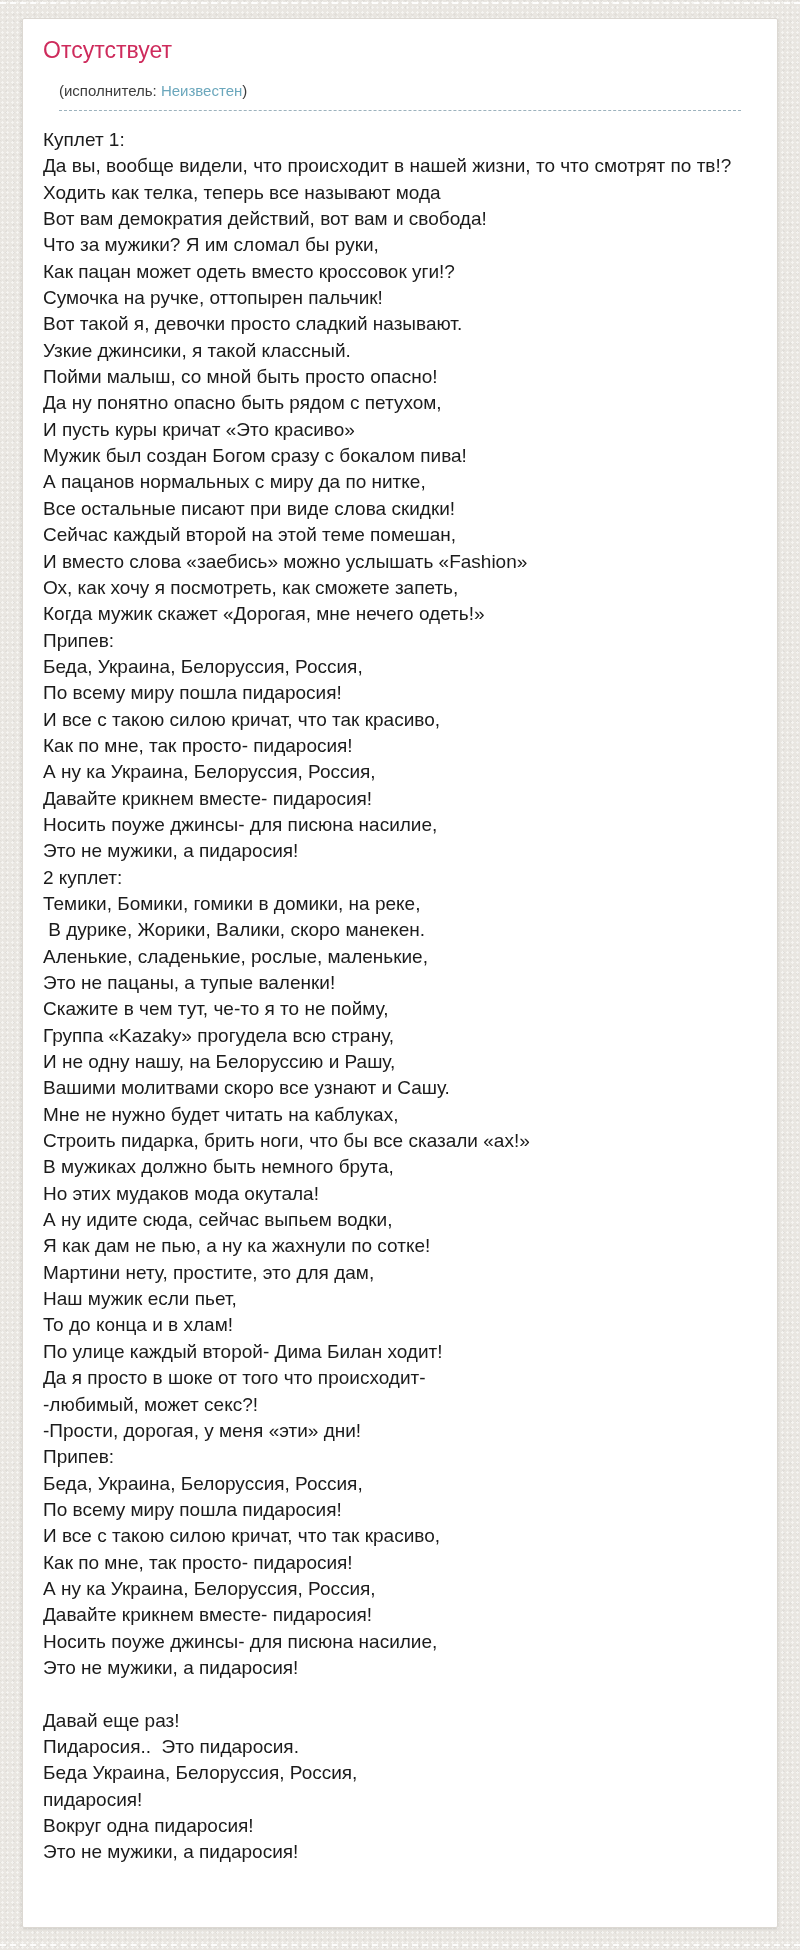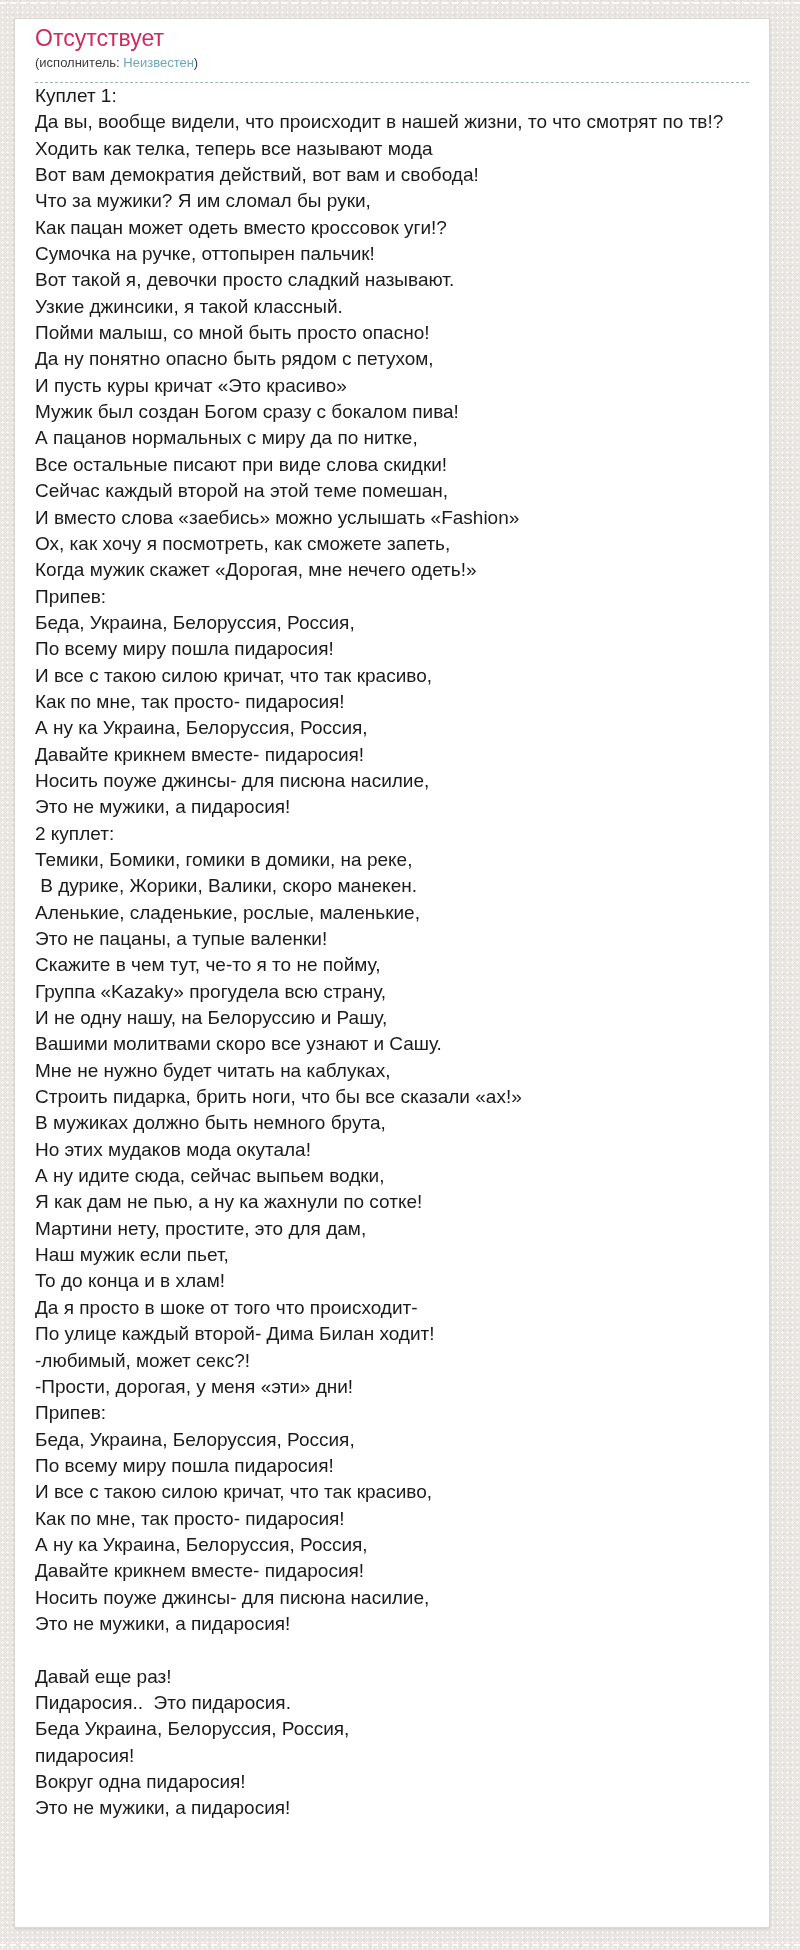--- a/index.html
+++ b/index.html
@@ -24,41 +24,41 @@
     left: 0;
     right: 0;
     height: 0;
     border-top: 2px dashed rgba(255,255,255,0.9);
   }
   .edge-dash.top { top: 2px; }
   .edge-dash.bottom { top: 1944px; }
 
   .card {
     position: absolute;
-    left: 14px;
+    left: 22px;
     top: 18px;
     width: 756px;
     height: 1910px;
     box-sizing: border-box;
     background: #ffffff;
     border: 1px solid #dcd8d2;
     border-radius: 2px;
     box-shadow: 0 1px 3px rgba(0,0,0,0.13);
-    padding: 4px 20px 40px 20px;
+    padding: 16px 20px 40px 20px;
   }
   .song-title {
     margin: 0;
     font-size: 23px;
     font-weight: 400;
     line-height: 30px;
     color: #ce2b5c;
   }
   .song-subtitle {
-    margin: 0;
-    font-size: 13px;
+    margin: 16px;
+    font-size: 15px;
     line-height: 20px;
     color: #3c3c3c;
     white-space: pre-wrap;
     padding-bottom: 9px;
     border-bottom: 1px dashed #9cb2bd;
   }
   .artist-link {
     color: #6ba7bc;
     text-decoration: none;
     cursor: pointer;
@@ -123,22 +123,22 @@
       <div class="lyric-line">Вашими молитвами скоро все узнают и Сашу.</div>
       <div class="lyric-line">Мне не нужно будет читать на каблуках,</div>
       <div class="lyric-line">Строить пидарка, брить ноги, что бы все сказали «ах!»</div>
       <div class="lyric-line">В мужиках должно быть немного брута,</div>
       <div class="lyric-line">Но этих мудаков мода окутала!</div>
       <div class="lyric-line">А ну идите сюда, сейчас выпьем водки,</div>
       <div class="lyric-line">Я как дам не пью, а ну ка жахнули по сотке!</div>
       <div class="lyric-line">Мартини нету, простите, это для дам,</div>
       <div class="lyric-line">Наш мужик если пьет,</div>
       <div class="lyric-line">То до конца и в хлам!</div>
+      <div class="lyric-line">По улице каждый второй- Дима Билан ходит!</div>
       <div class="lyric-line">Да я просто в шоке от того что происходит-</div>
-      <div class="lyric-line">По улице каждый второй- Дима Билан ходит!</div>
       <div class="lyric-line">-любимый, может секс?!</div>
       <div class="lyric-line">-Прости, дорогая, у меня «эти» дни!</div>
       <div class="lyric-line">Припев:</div>
       <div class="lyric-line">Беда, Украина, Белоруссия, Россия,</div>
       <div class="lyric-line">По всему миру пошла пидаросия!</div>
       <div class="lyric-line">И все с такою силою кричат, что так красиво,</div>
       <div class="lyric-line">Как по мне, так просто- пидаросия!</div>
       <div class="lyric-line">А ну ка Украина, Белоруссия, Россия,</div>
       <div class="lyric-line">Давайте крикнем вместе- пидаросия!</div>
       <div class="lyric-line">Носить поуже джинсы- для писюна насилие,</div>

